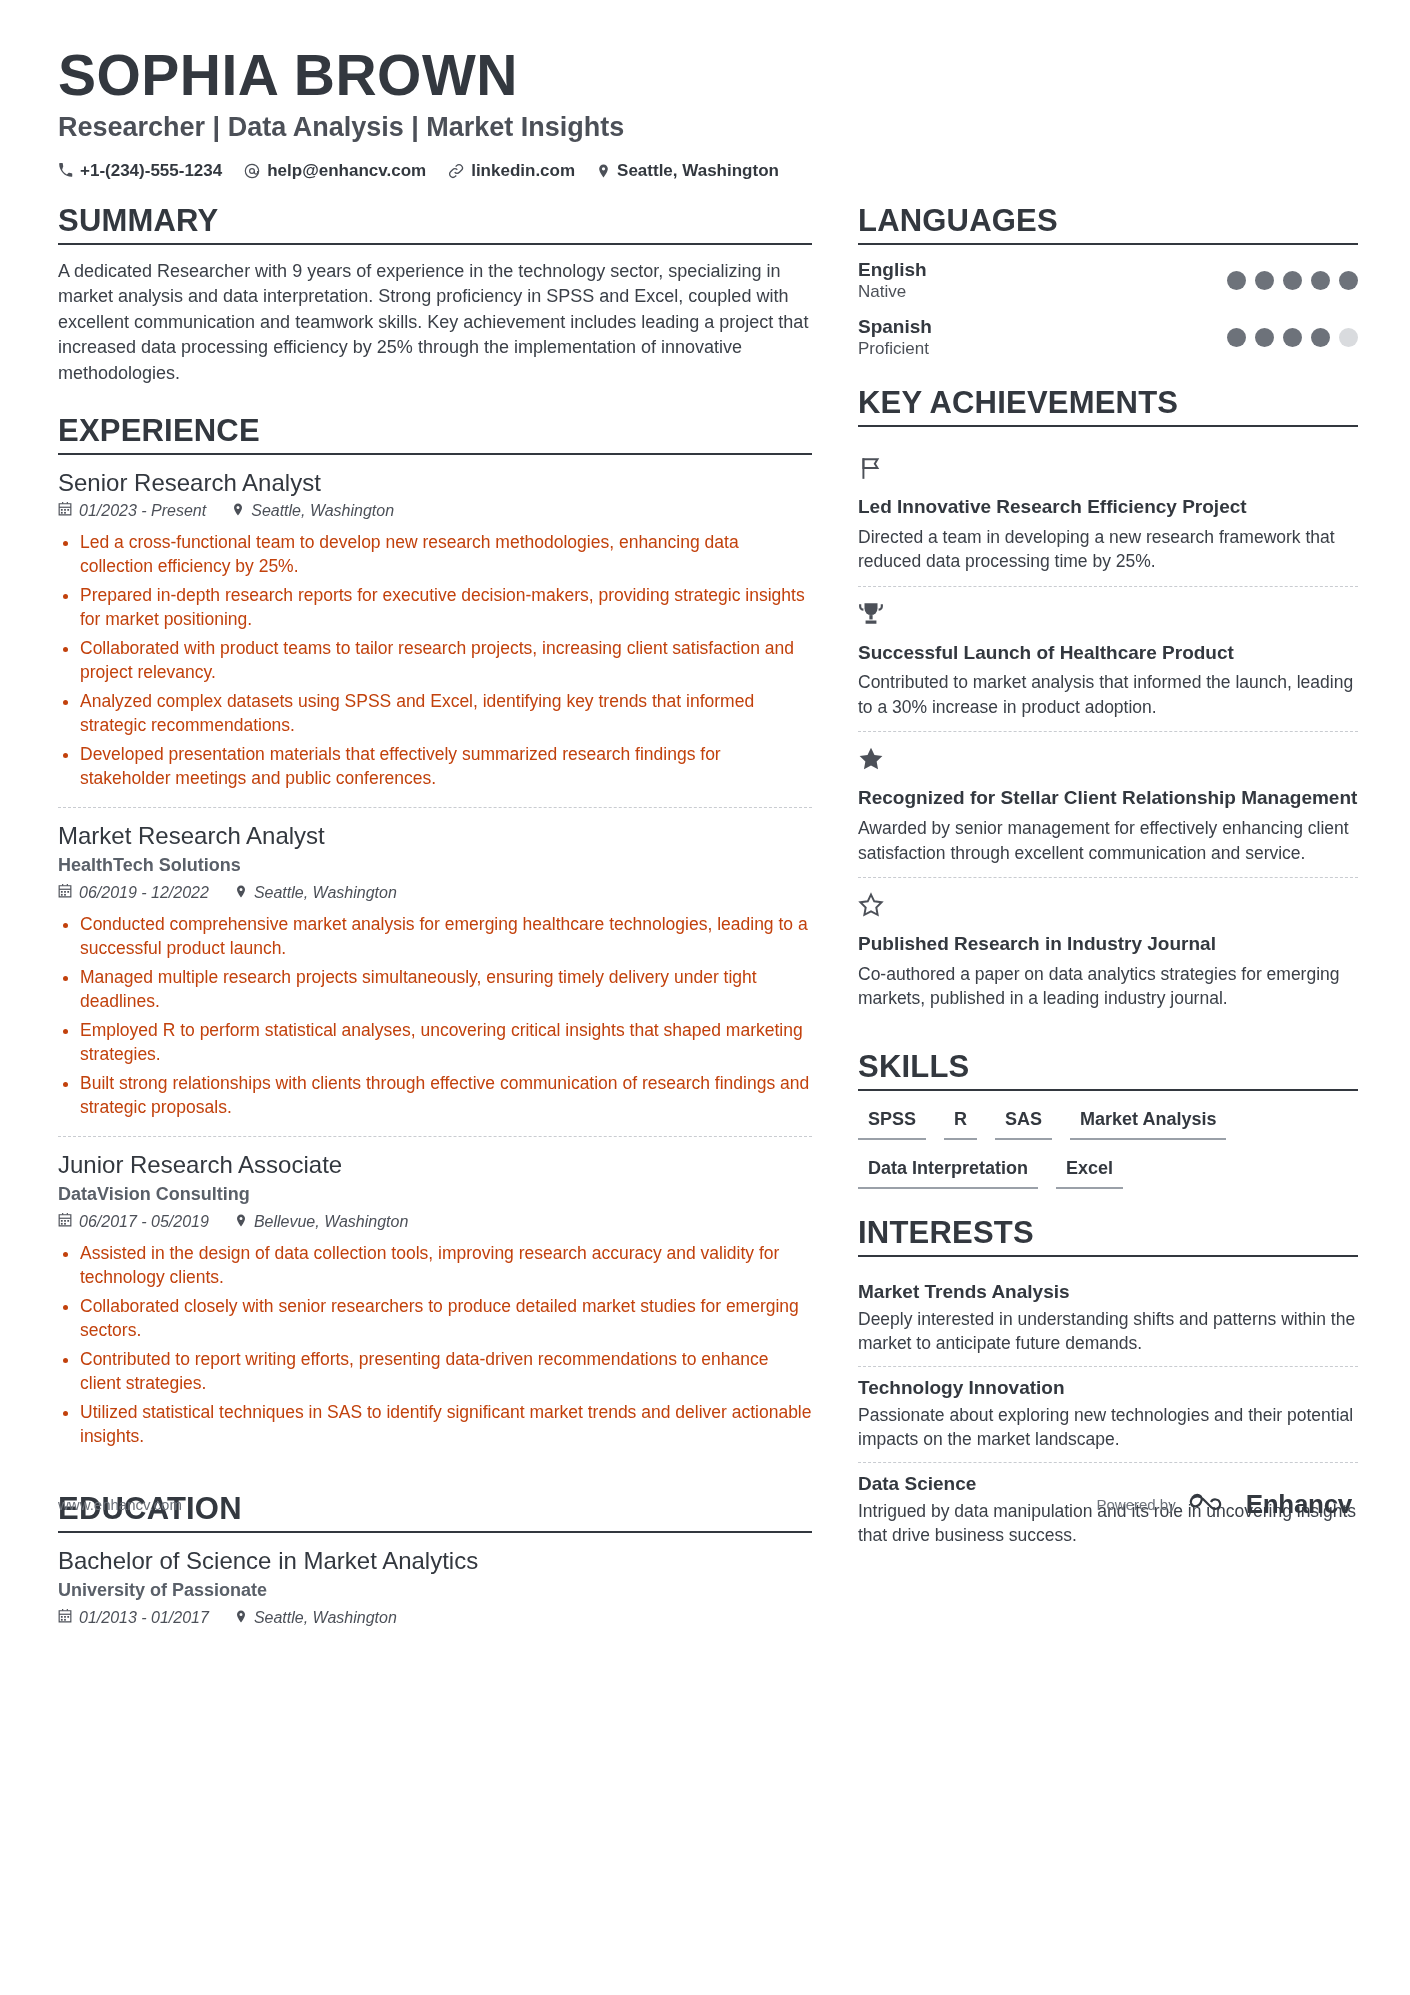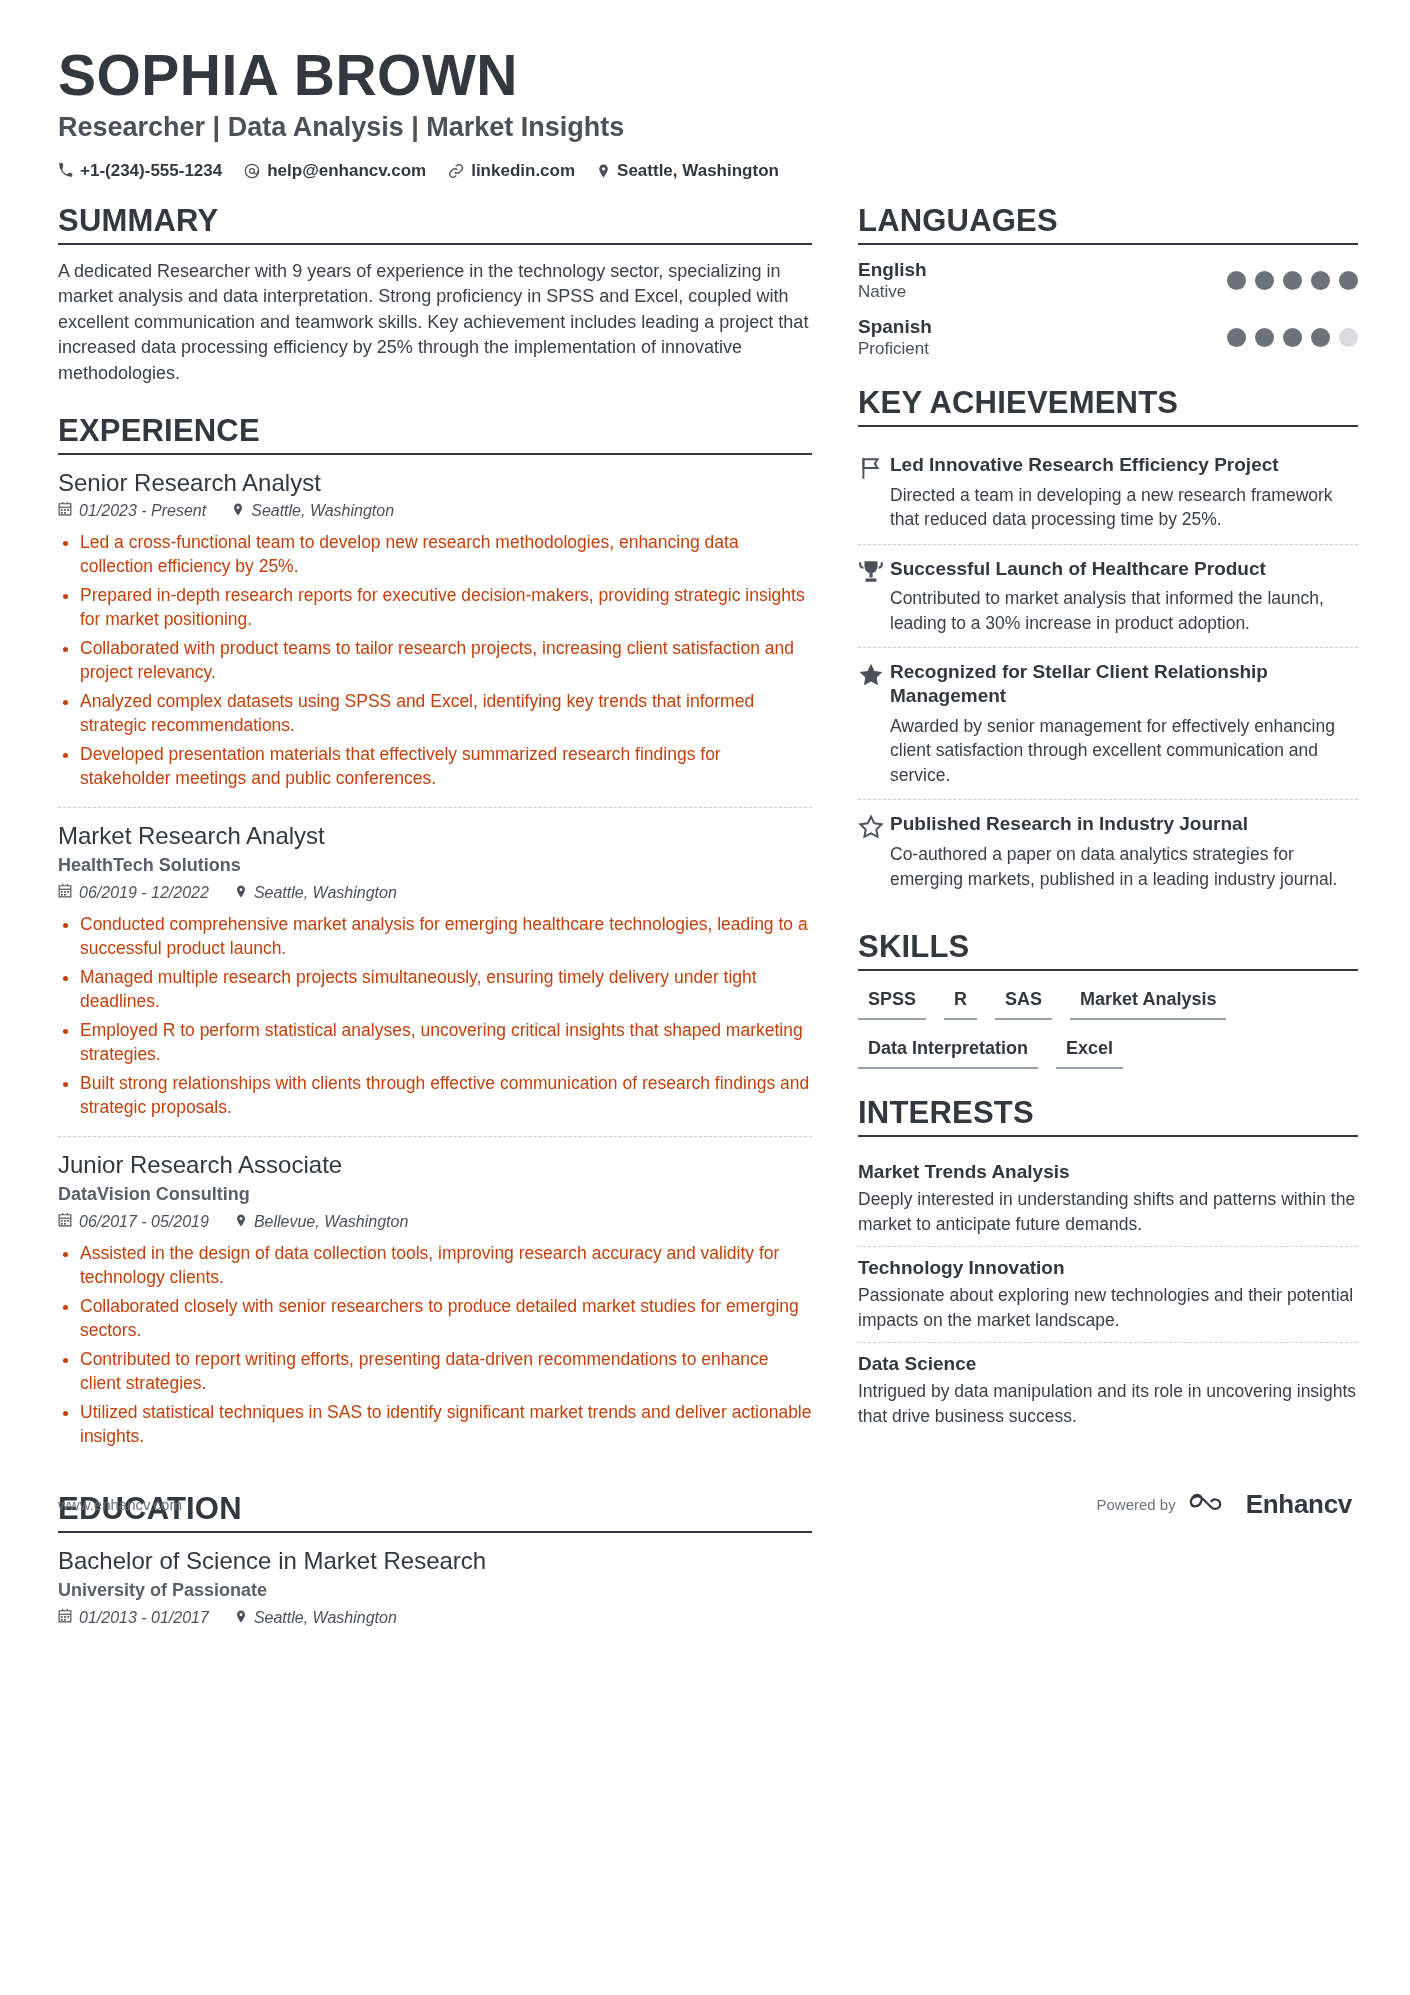--- a/index.html
+++ b/index.html
@@ -116,21 +116,21 @@
     justify-content: space-between;
     margin-bottom: 14px;
   }
   .lang-name { font-size: 19px; font-weight: 700; color: #33383f; }
   .lang-level { font-size: 17px; color: #4c5058; margin-top: 1px; }
   .dots { display: flex; gap: 9px; }
   .dot { width: 19px; height: 19px; border-radius: 50%; background: #6d727a; }
   .dot.off { background: #d9dbde; }
 
   
-  .ach { display: flex; gap: 2px; padding: 12px 0; }
+  .ach { display: flex; gap: 10px; padding: 12px 0; flex-direction: column; }
   .ach + .ach { border-top: 1px dashed #c9ccd1; }
   .ach-icon { width: 30px; flex: 0 0 30px; padding-top: 2px; }
   .ach-title { font-size: 19px; font-weight: 700; color: #33383f; line-height: 1.25; margin-bottom: 6px; }
   .ach-desc { font-size: 17.5px; line-height: 1.4; color: #3b4048; }
 
   
   .skills { display: flex; flex-wrap: wrap; gap: 14px 18px; }
   .skill {
     font-size: 18px;
     font-weight: 700;
@@ -327,21 +327,21 @@
             <li>Contributed to report writing efforts, presenting data-driven recommendations to enhance client strategies.</li>
             <li>Utilized statistical techniques in SAS to identify significant market trends and deliver actionable insights.</li>
           </ul>
         </div>
       </div>
 
       <div class="section-block">
         <h2 class="section">EDUCATION</h2>
         <div class="section-rule"></div>
         <div>
-          <div class="edu-title">Bachelor of Science in Market Research</div>
+          <div class="edu-title">Bachelor of Science in Market Analytics</div>
           <div class="edu-school">University of Passionate</div>
           <div class="meta-row">
             <div class="meta-item">
               <span>
                 <svg width="14" height="14" viewBox="0 0 24 24" fill="#4c5058">
                     <path d="M7 0h2v3H7zM15 0h2v3h-2z"></path>
                     <path d="M2 3h20v19H2z" fill="none" stroke="#4c5058" stroke-width="2"></path>
                     <path d="M2 8h20v2H2z"></path>
                     <rect x="5" y="12" width="3" height="3"></rect>
                     <rect x="10.5" y="12" width="3" height="3"></rect>

